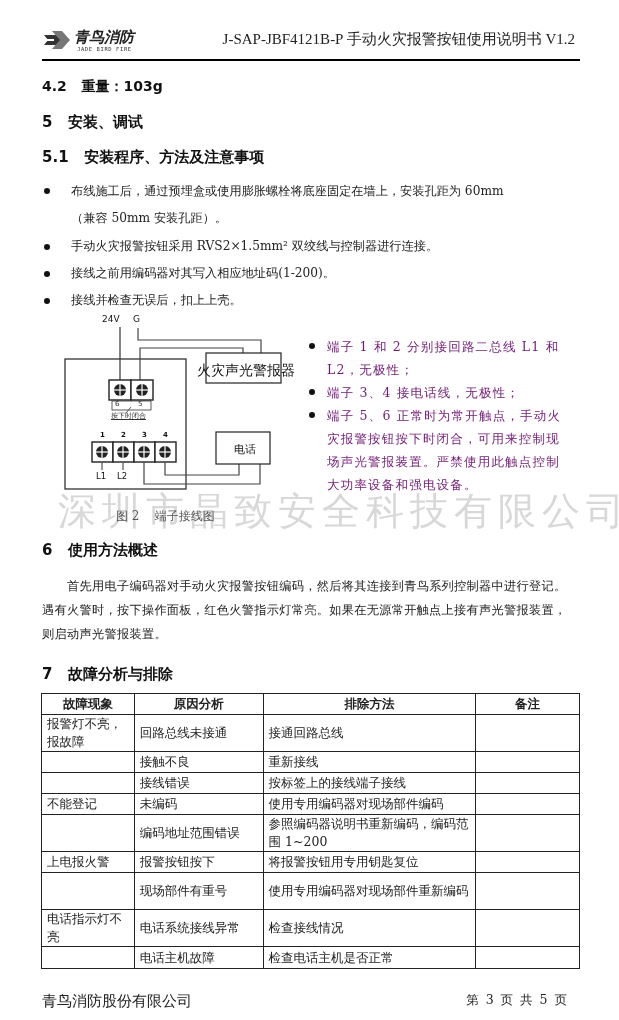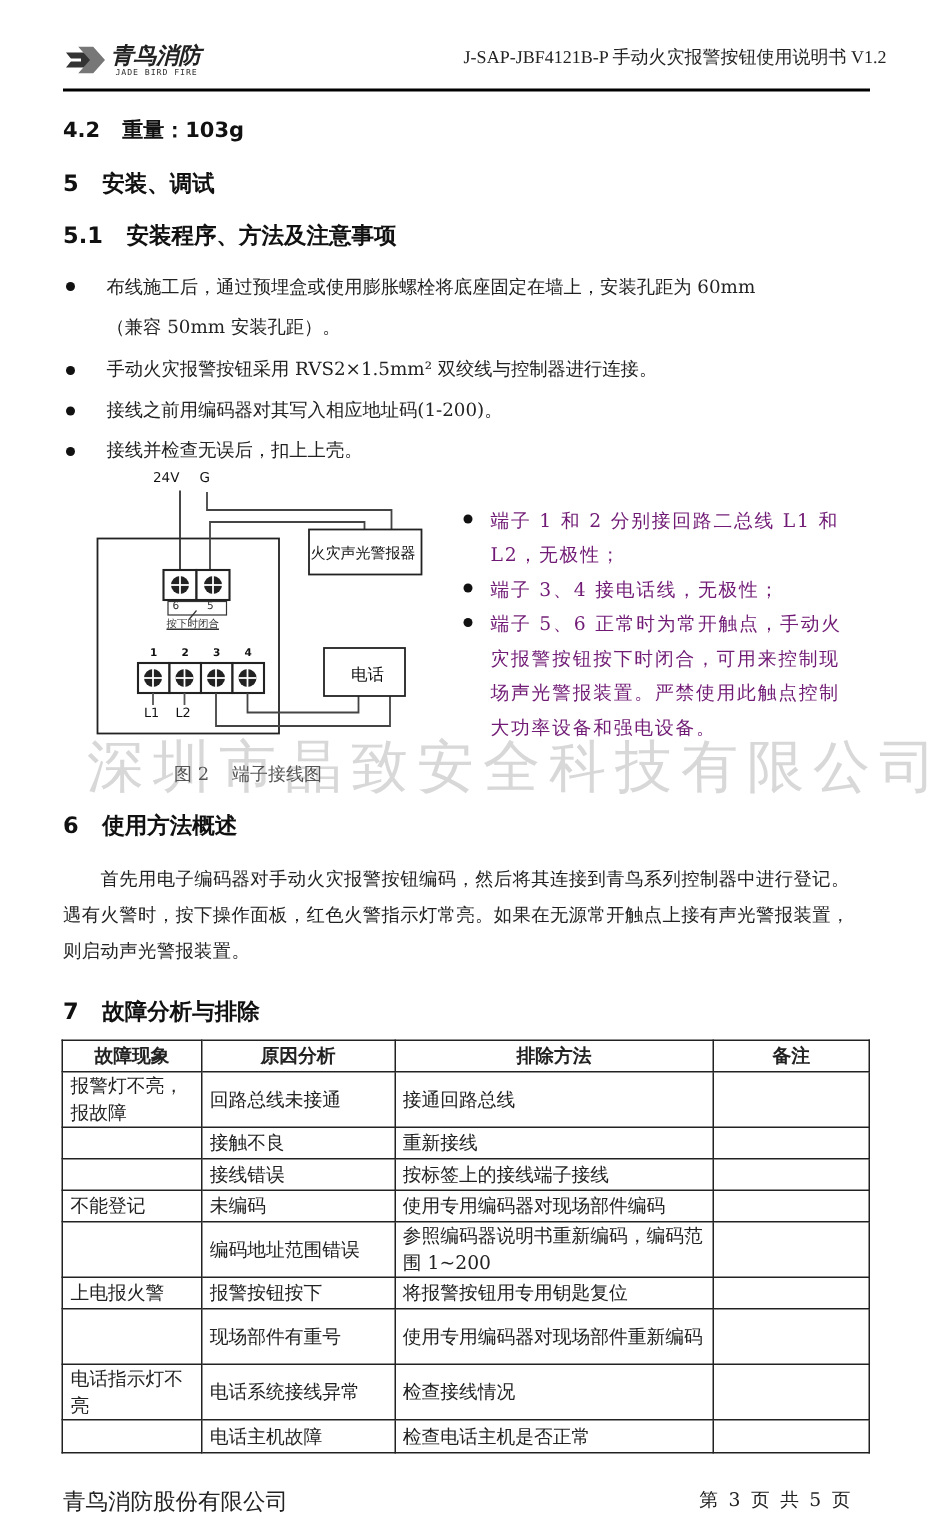--- a/index.html
+++ b/index.html
@@ -3,21 +3,21 @@
 <meta charset="utf-8">
 <style>
   html, body { margin:0; padding:0; }
   body { width:619px; height:1020px; background:#ffffff; position:relative; overflow:hidden;
          font-family:"DejaVu Serif", "Liberation Serif", serif; color:#111; }
   .abs { position:absolute; }
   .logo { left:44px; top:28px; width:110px; height:26px; }
   .logo-mark { position:absolute; left:0; top:3px; width:26px; height:18px; }
   .logo-cn { position:absolute; left:30px; top:0px; font-family:"DejaVu Sans", sans-serif; font-weight:bold; font-style:italic; font-size:15px; color:#222; letter-spacing:0px; }
   .logo-en { position:absolute; left:33px; top:18px; font-family:"DejaVu Sans Mono", monospace; font-size:5.5px; color:#333; letter-spacing:0.6px; }
-  .header-title { right:28px; top:30px; font-size:12px; color:#222; font-family:"Liberation Serif", serif;text-align:right; }
+  .header-title { right:44px; top:30px; font-size:15px; color:#222; font-family:"Liberation Serif", serif;text-align:right; }
   .header-rule { left:42px; top:59px; width:538px; height:2px; background:#000; }
   .h { font-family:"DejaVu Sans", sans-serif; font-weight:bold; color:#111; }
   .h1 { font-size:15px; }
   .h42 { left:42px; top:78px; font-size:14px; }
   .h5 { left:42px; top:113px; }
   .h51 { left:42px; top:148px; }
   .para { font-size:12.2px; color:#222; line-height:24px; }
   .bullet { position:absolute; width:6px; height:6px; border-radius:50%; background:#111; }
   .b-text { position:absolute; font-size:12.2px; color:#222; white-space:nowrap; }
   .diagram { left:56px; top:312px; width:250px; height:210px; }
@@ -126,21 +126,21 @@
     <line x1="46" y1="150" x2="46" y2="158" stroke="#555" stroke-width="1.2"></line>
     <line x1="67" y1="150" x2="67" y2="158" stroke="#555" stroke-width="1.2"></line>
 
     <polyline points="88,150 88,172 204,172 204,152" fill="none" stroke="#444" stroke-width="1.2"></polyline>
     <polyline points="109,150 109,163 183,163 183,152" fill="none" stroke="#444" stroke-width="1.2"></polyline>
 
     <rect x="160" y="120" width="54" height="32" fill="#fff" stroke="#222" stroke-width="1.2"></rect>
   </svg>
   <span class="abs" style="left:46px;top:2px;font-family:'DejaVu Sans',sans-serif;font-size:9px;">24V</span>
   <span class="abs" style="left:77px;top:2px;font-family:'DejaVu Sans',sans-serif;font-size:9px;">G</span>
-  <span class="abs" style="left:151px;top:50px;font-family:Liberation Serif, serif;font-size:10px;">火灾声光警报器</span>
+  <span class="abs" style="left:141px;top:50px;font-family:Liberation Serif, serif;font-size:14px;">火灾声光警报器</span>
   <span class="abs" style="left:59px;top:88px;font-family:'DejaVu Sans',sans-serif;font-size:7px;color:#333;">6</span>
   <span class="abs" style="left:82px;top:88px;font-family:'DejaVu Sans',sans-serif;font-size:7px;color:#333;">5</span>
   <span class="abs" style="left:55px;top:99px;font-family:'DejaVu Sans',sans-serif;font-size:7px;color:#333;text-decoration:underline;">按下时闭合</span>
   <span class="abs" style="left:44px;top:119px;font-family:'DejaVu Sans',sans-serif;font-size:7px;font-weight:bold;">1</span>
   <span class="abs" style="left:65px;top:119px;font-family:'DejaVu Sans',sans-serif;font-size:7px;font-weight:bold;">2</span>
   <span class="abs" style="left:86px;top:119px;font-family:'DejaVu Sans',sans-serif;font-size:7px;font-weight:bold;">3</span>
   <span class="abs" style="left:107px;top:119px;font-family:'DejaVu Sans',sans-serif;font-size:7px;font-weight:bold;">4</span>
   <span class="abs" style="left:40px;top:159px;font-family:'DejaVu Sans',sans-serif;font-size:8.5px;">L1</span>
   <span class="abs" style="left:61px;top:159px;font-family:'DejaVu Sans',sans-serif;font-size:8.5px;">L2</span>
   <span class="abs" style="left:178px;top:130px;font-family:'DejaVu Sans',sans-serif;font-size:11px;">电话</span>

